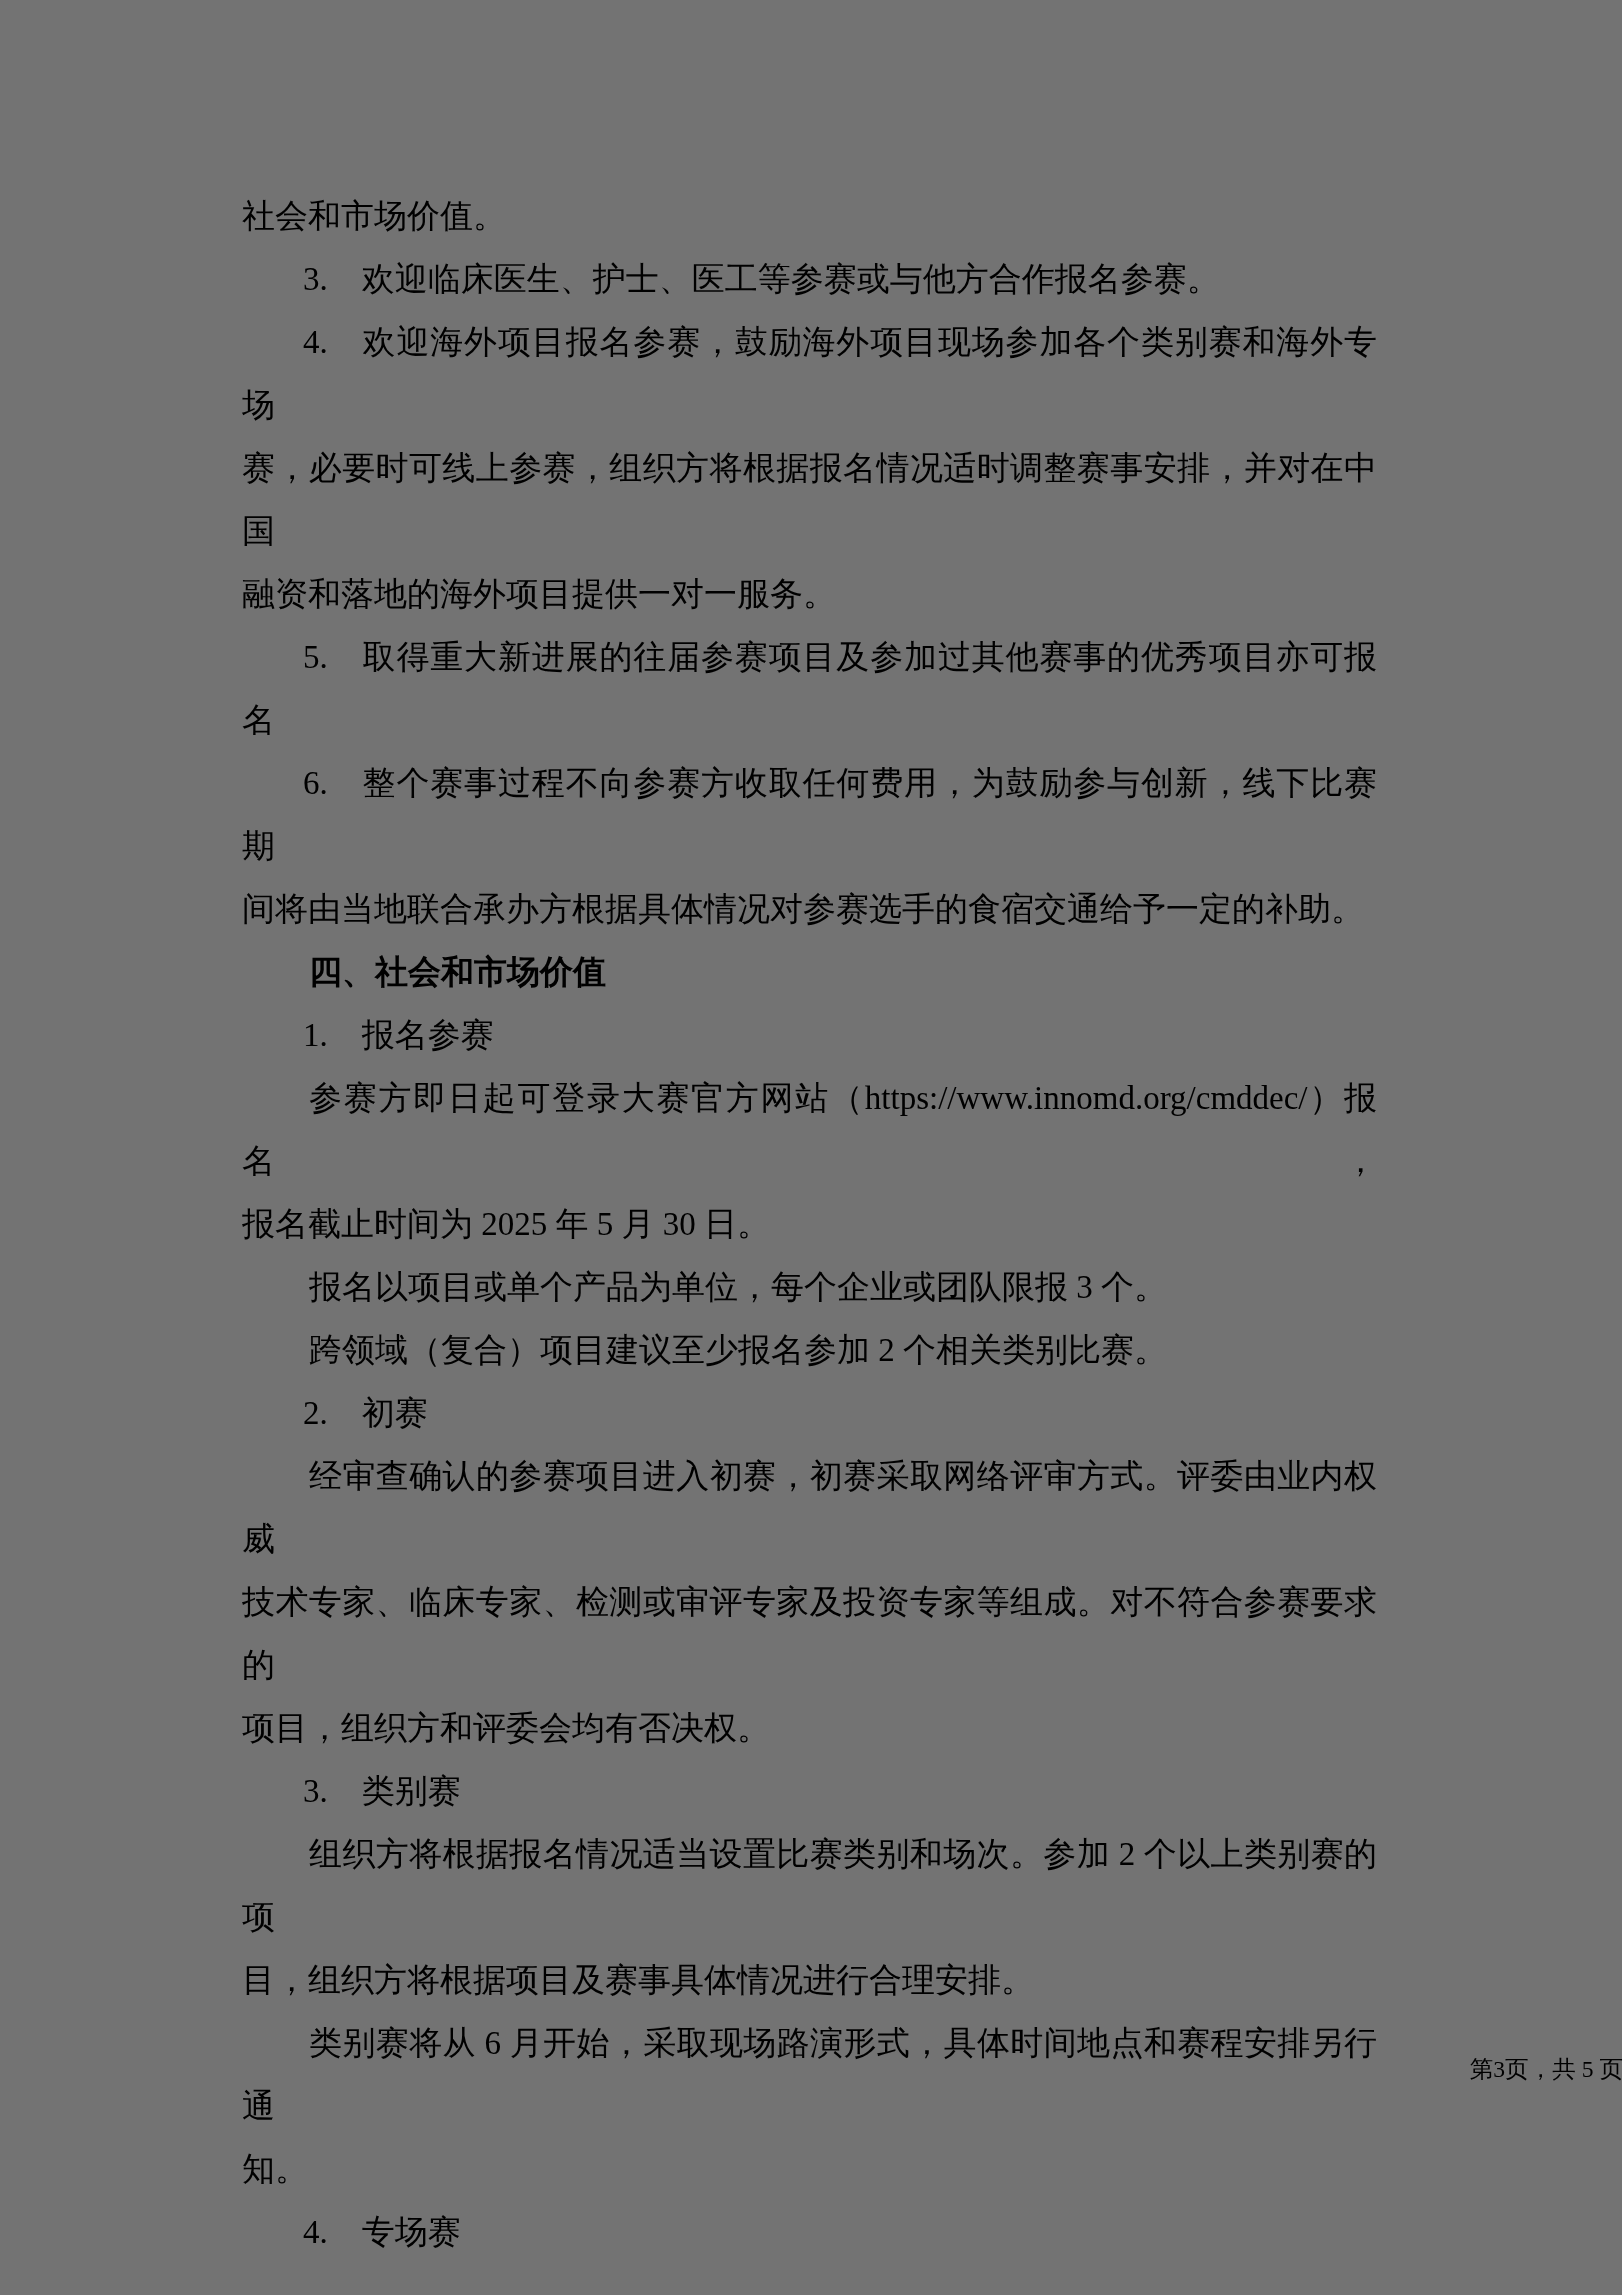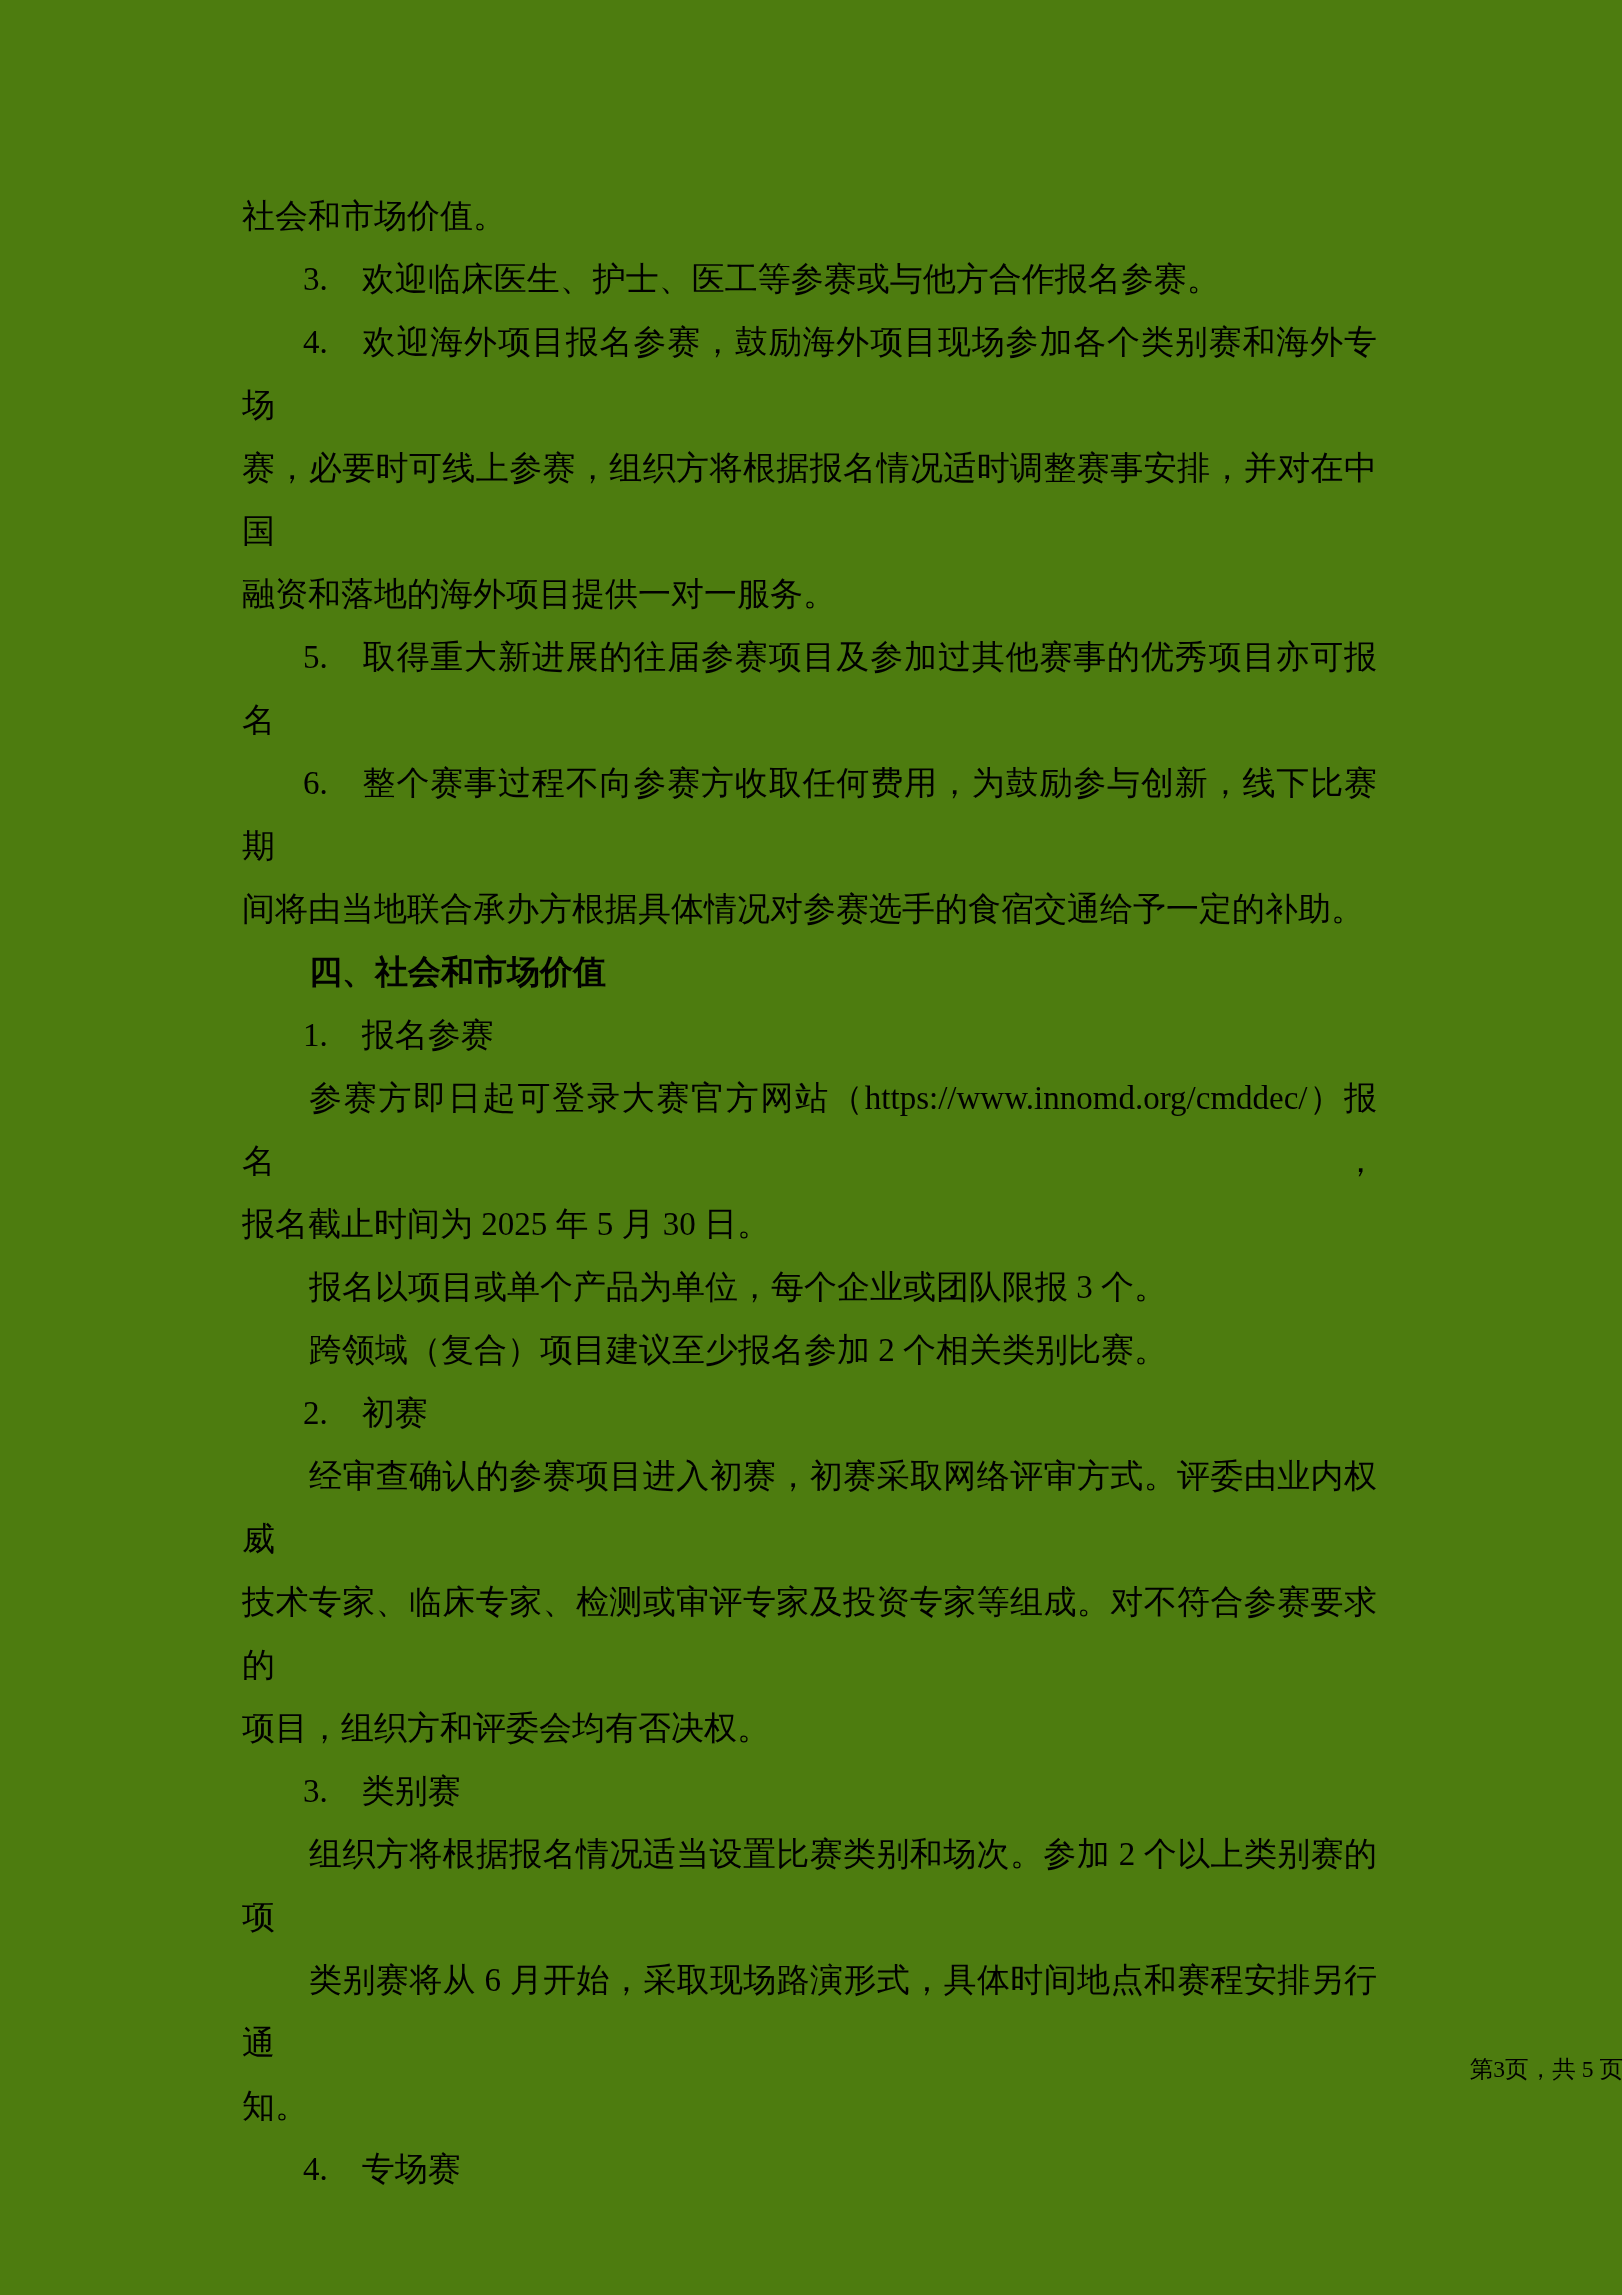--- a/index.html
+++ b/index.html
@@ -1,21 +1,21 @@
 <!DOCTYPE html>
 <html lang="zh" style="font-size:10.5px"><head>
 <meta charset="utf-8">
 <title>Document</title>
 <style>
   html,body{margin:0;padding:0;background:#ffffff;}
   .page{
     position:relative;
     width:1623px;
     height:2295px;
-    background:#4d7c0f;
+    background:#737373;
     color:#000000;
     font-family:"Liberation Serif","DejaVu Serif",serif;
     overflow:hidden;
   }
   .content{
     position:absolute;
     left:242px;
     top:185px;
     width:1135px;
     font-size:33px;
@@ -88,20 +88,21 @@
     <p class="ln ind j">经审查确认的参赛项目进入初赛，初赛采取网络评审方式。评委由业内权威</p>
 
     <p class="ln j">技术专家、临床专家、检测或审评专家及投资专家等组成。对不符合参赛要求的</p>
 
     <p class="ln">项目，组织方和评委会均有否决权。</p>
 
     <p class="ln ind-num"><span class="num">3.</span><span>类别赛</span></p>
 
     <p class="ln ind j">组织方将根据报名情况适当设置比赛类别和场次。参加 2 个以上类别赛的项</p>
 
+    <p class="ln">目，组织方将根据项目及赛事具体情况进行合理安排。</p>
 
     <p class="ln ind j">类别赛将从 6 月开始，采取现场路演形式，具体时间地点和赛程安排另行通</p>
 
     <p class="ln">知。</p>
 
     <p class="ln ind-num"><span class="num">4.</span><span>专场赛</span></p>
 
   </div>
 
   <div class="footer">第3页，共 5 页</div>

